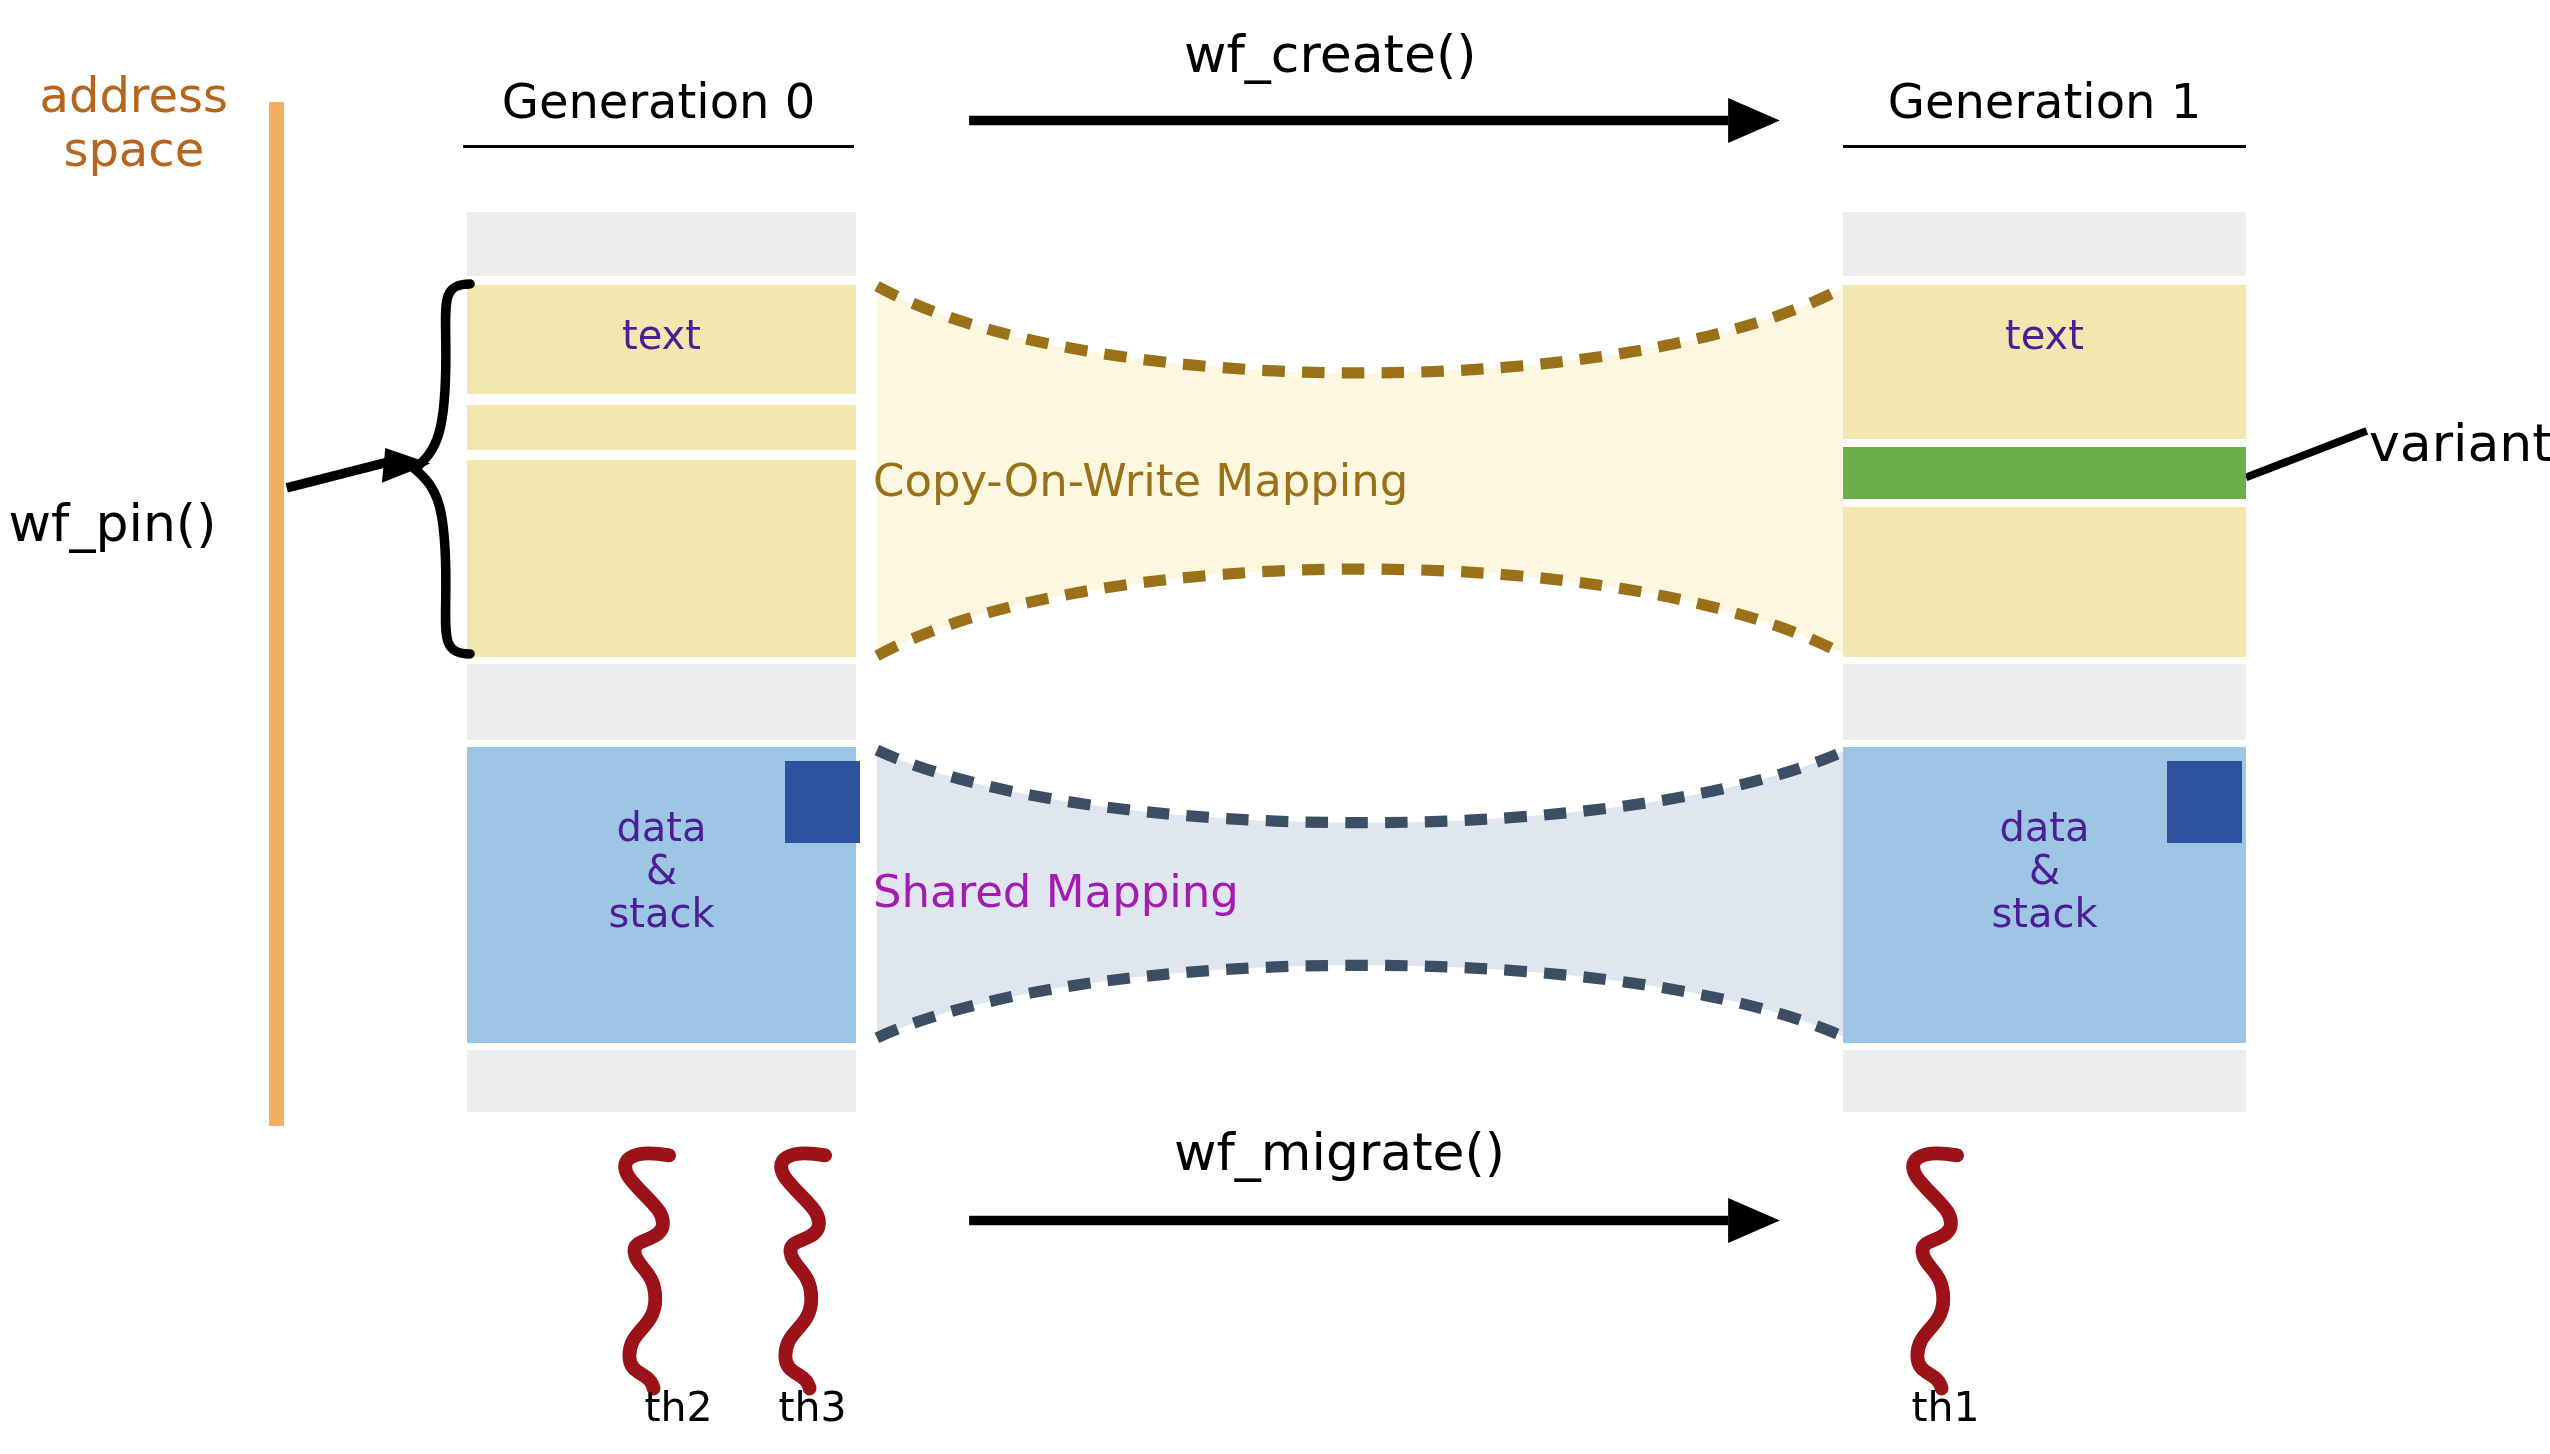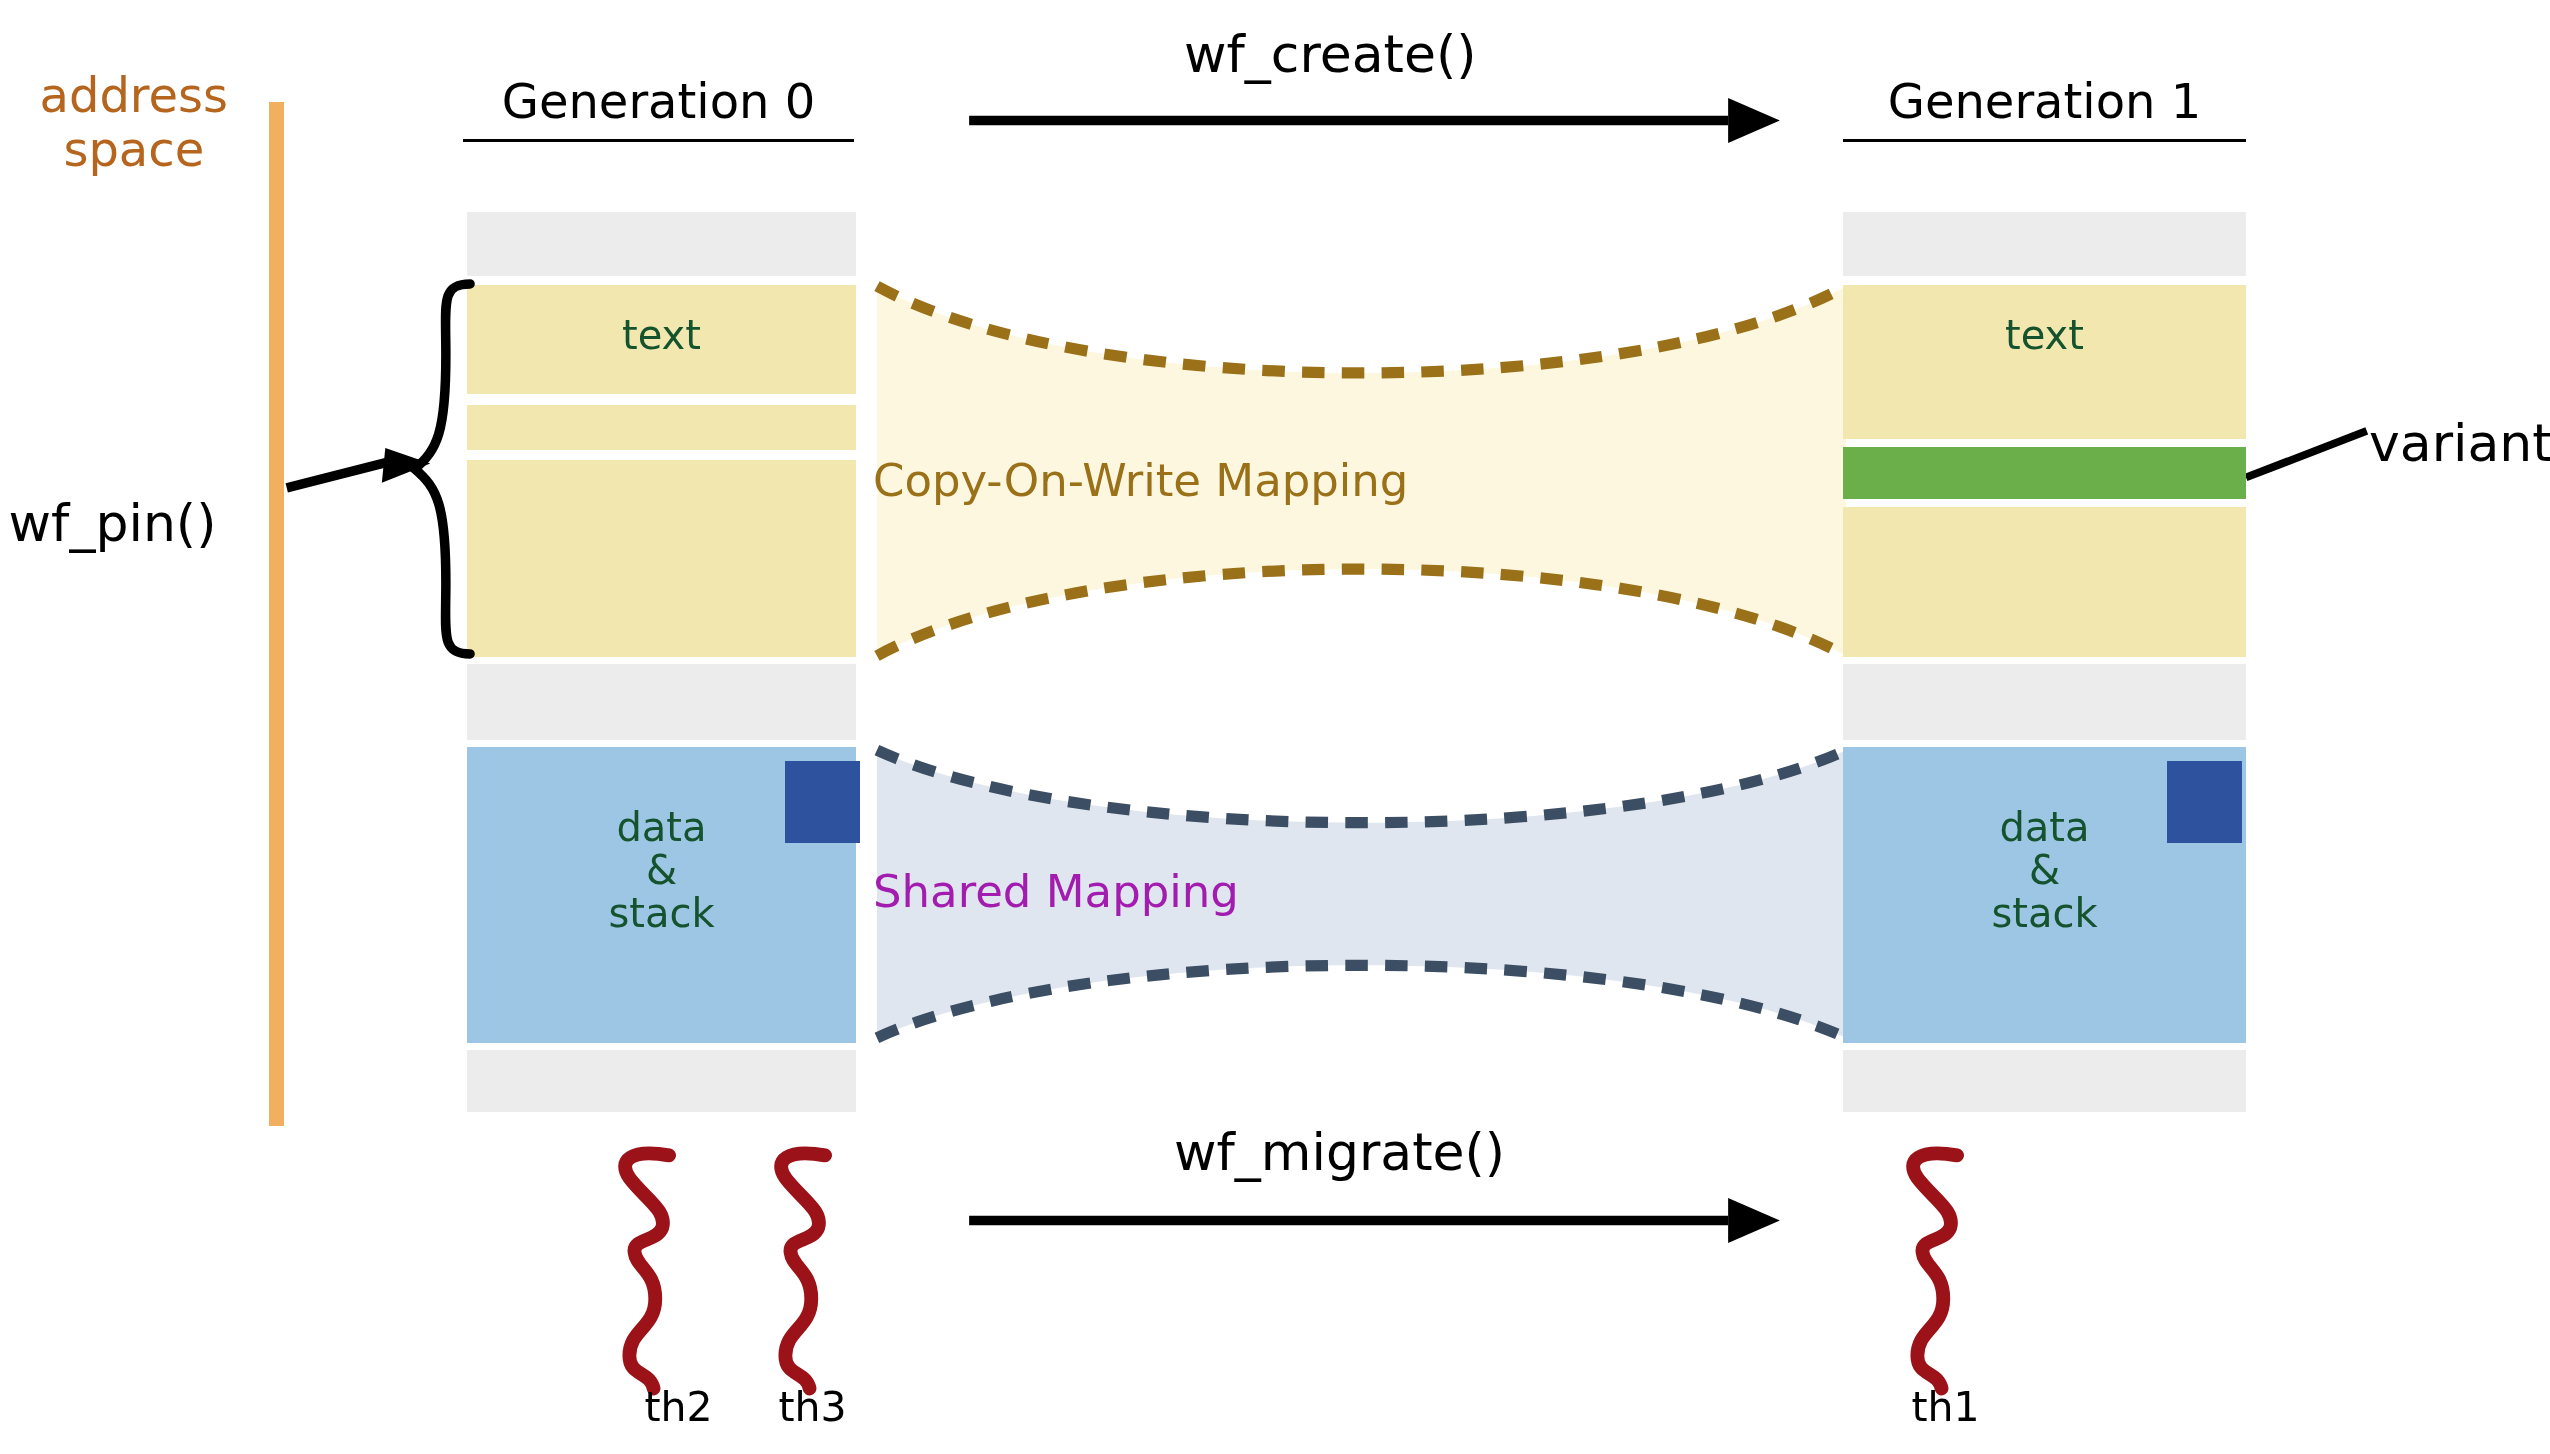--- a/index.html
+++ b/index.html
@@ -36,37 +36,37 @@
     font-family: "DejaVu Sans", sans-serif;
     white-space: pre-line;
   }
 
   
   .gen-title {
     font-size: 48px;
     color: #000000;
     text-align: center;
     border-bottom: 3.5px solid #000;
-    padding-bottom: 10px;
+    padding-bottom: 16px;
     white-space: nowrap;
   }
   #gen0-title { left: 463px; top: 73px; width: 391px; }
   #gen1-title { left: 1843px; top: 73px; width: 403px; }
 
   
   .seg { position: absolute; }
   .seg-gray   { background: #ECECEC; }
   .seg-text   { background: #F2E8AF; }
   .seg-data   { background: #9DC6E5; }
   .seg-green  { background: #6BAF4B; }
   .seg-label {
     position: absolute;
     left: 0; right: 0;
     text-align: center;
-    color: #14532d;
+    color: #4c1d95;
     font-size: 40px;
     line-height: 1.07;
     font-family: "DejaVu Sans", sans-serif;
     white-space: pre-line;
     pointer-events: none;
   }
   .blue-square {
     position: absolute;
     background: #2F529E;
   }

